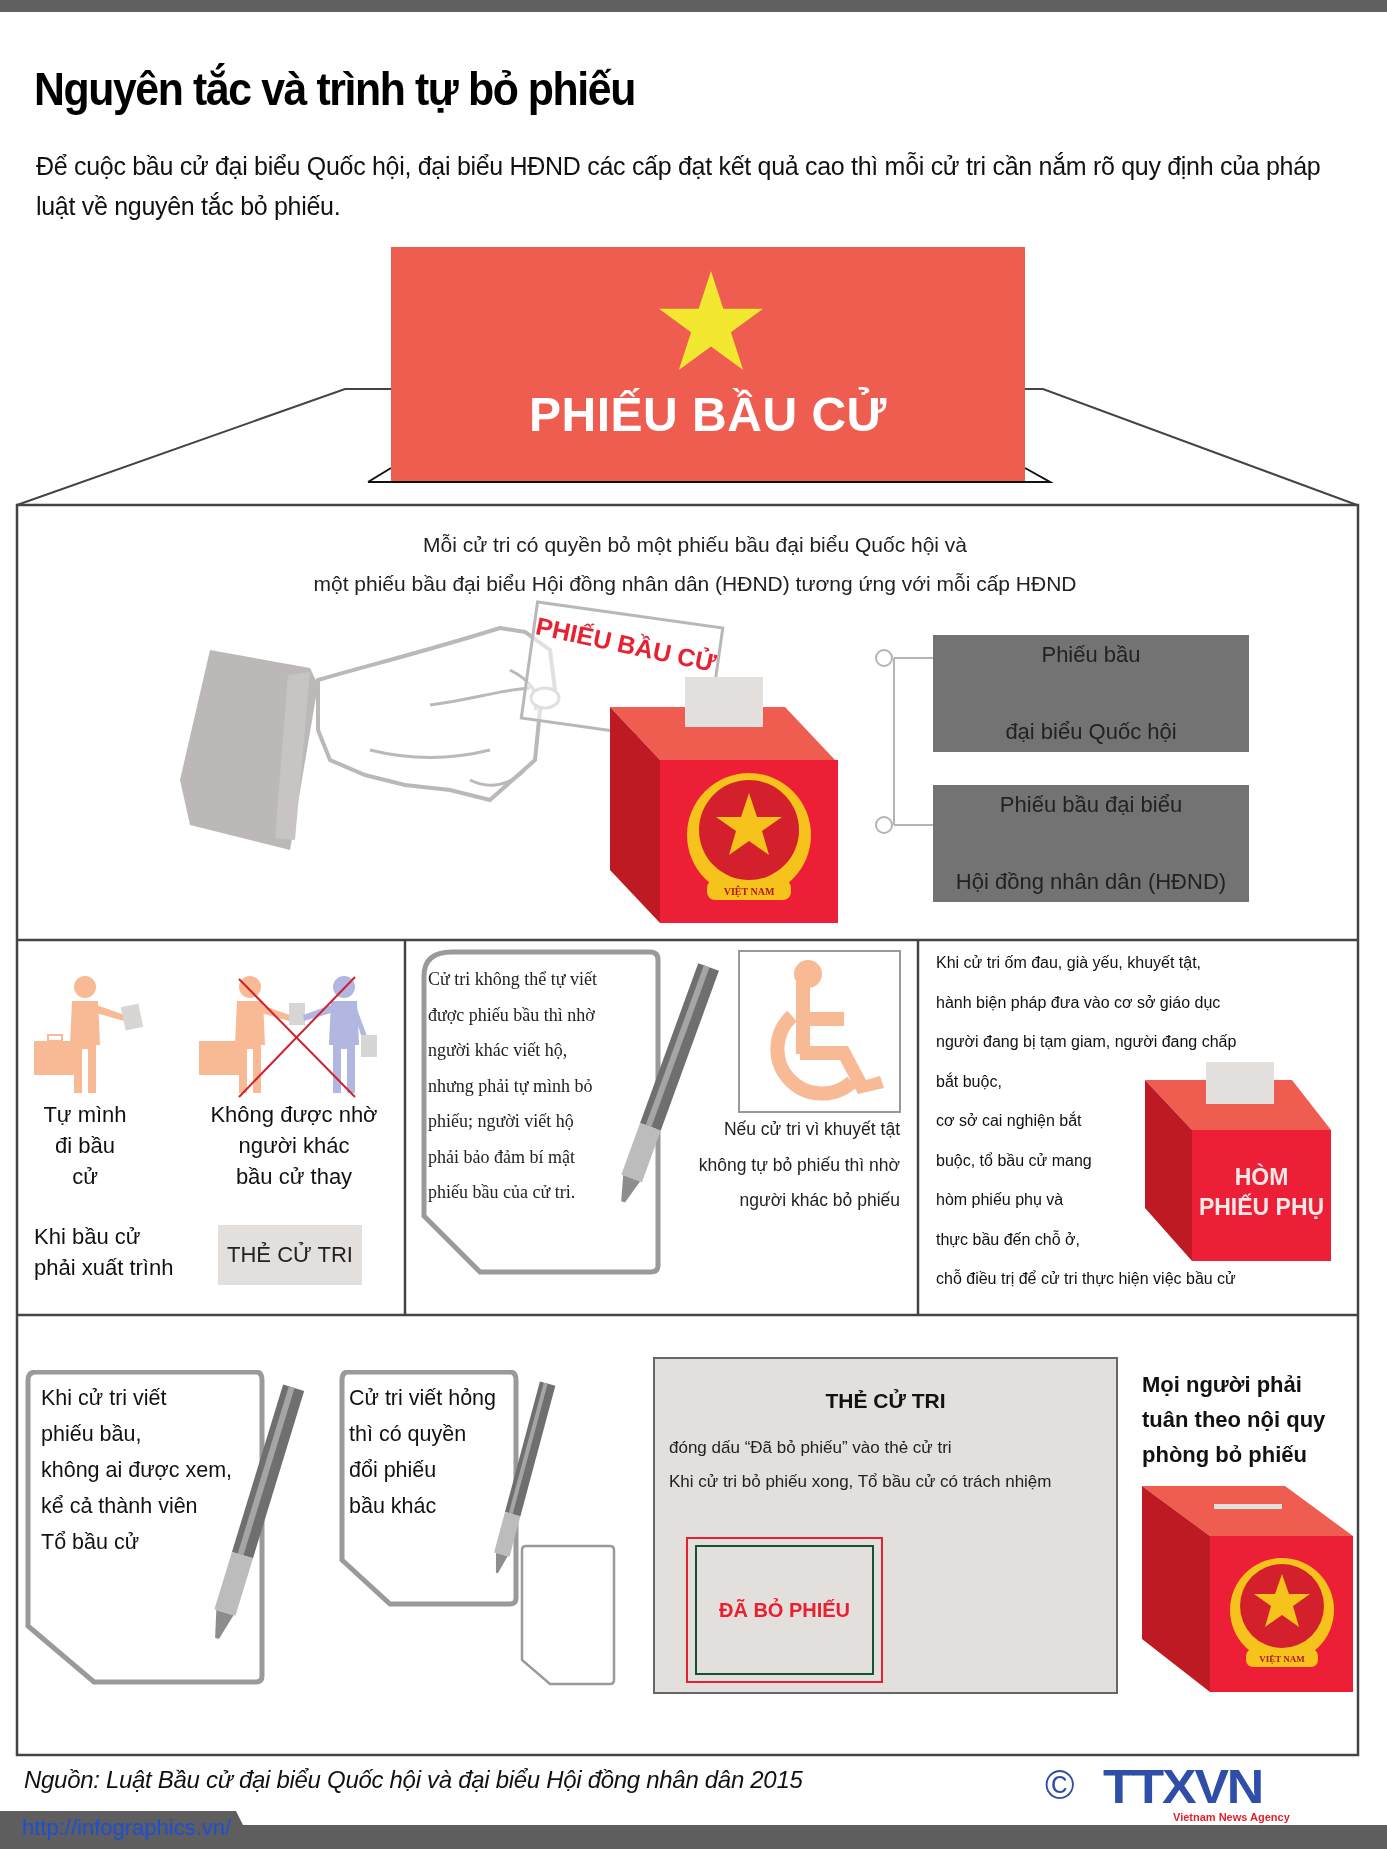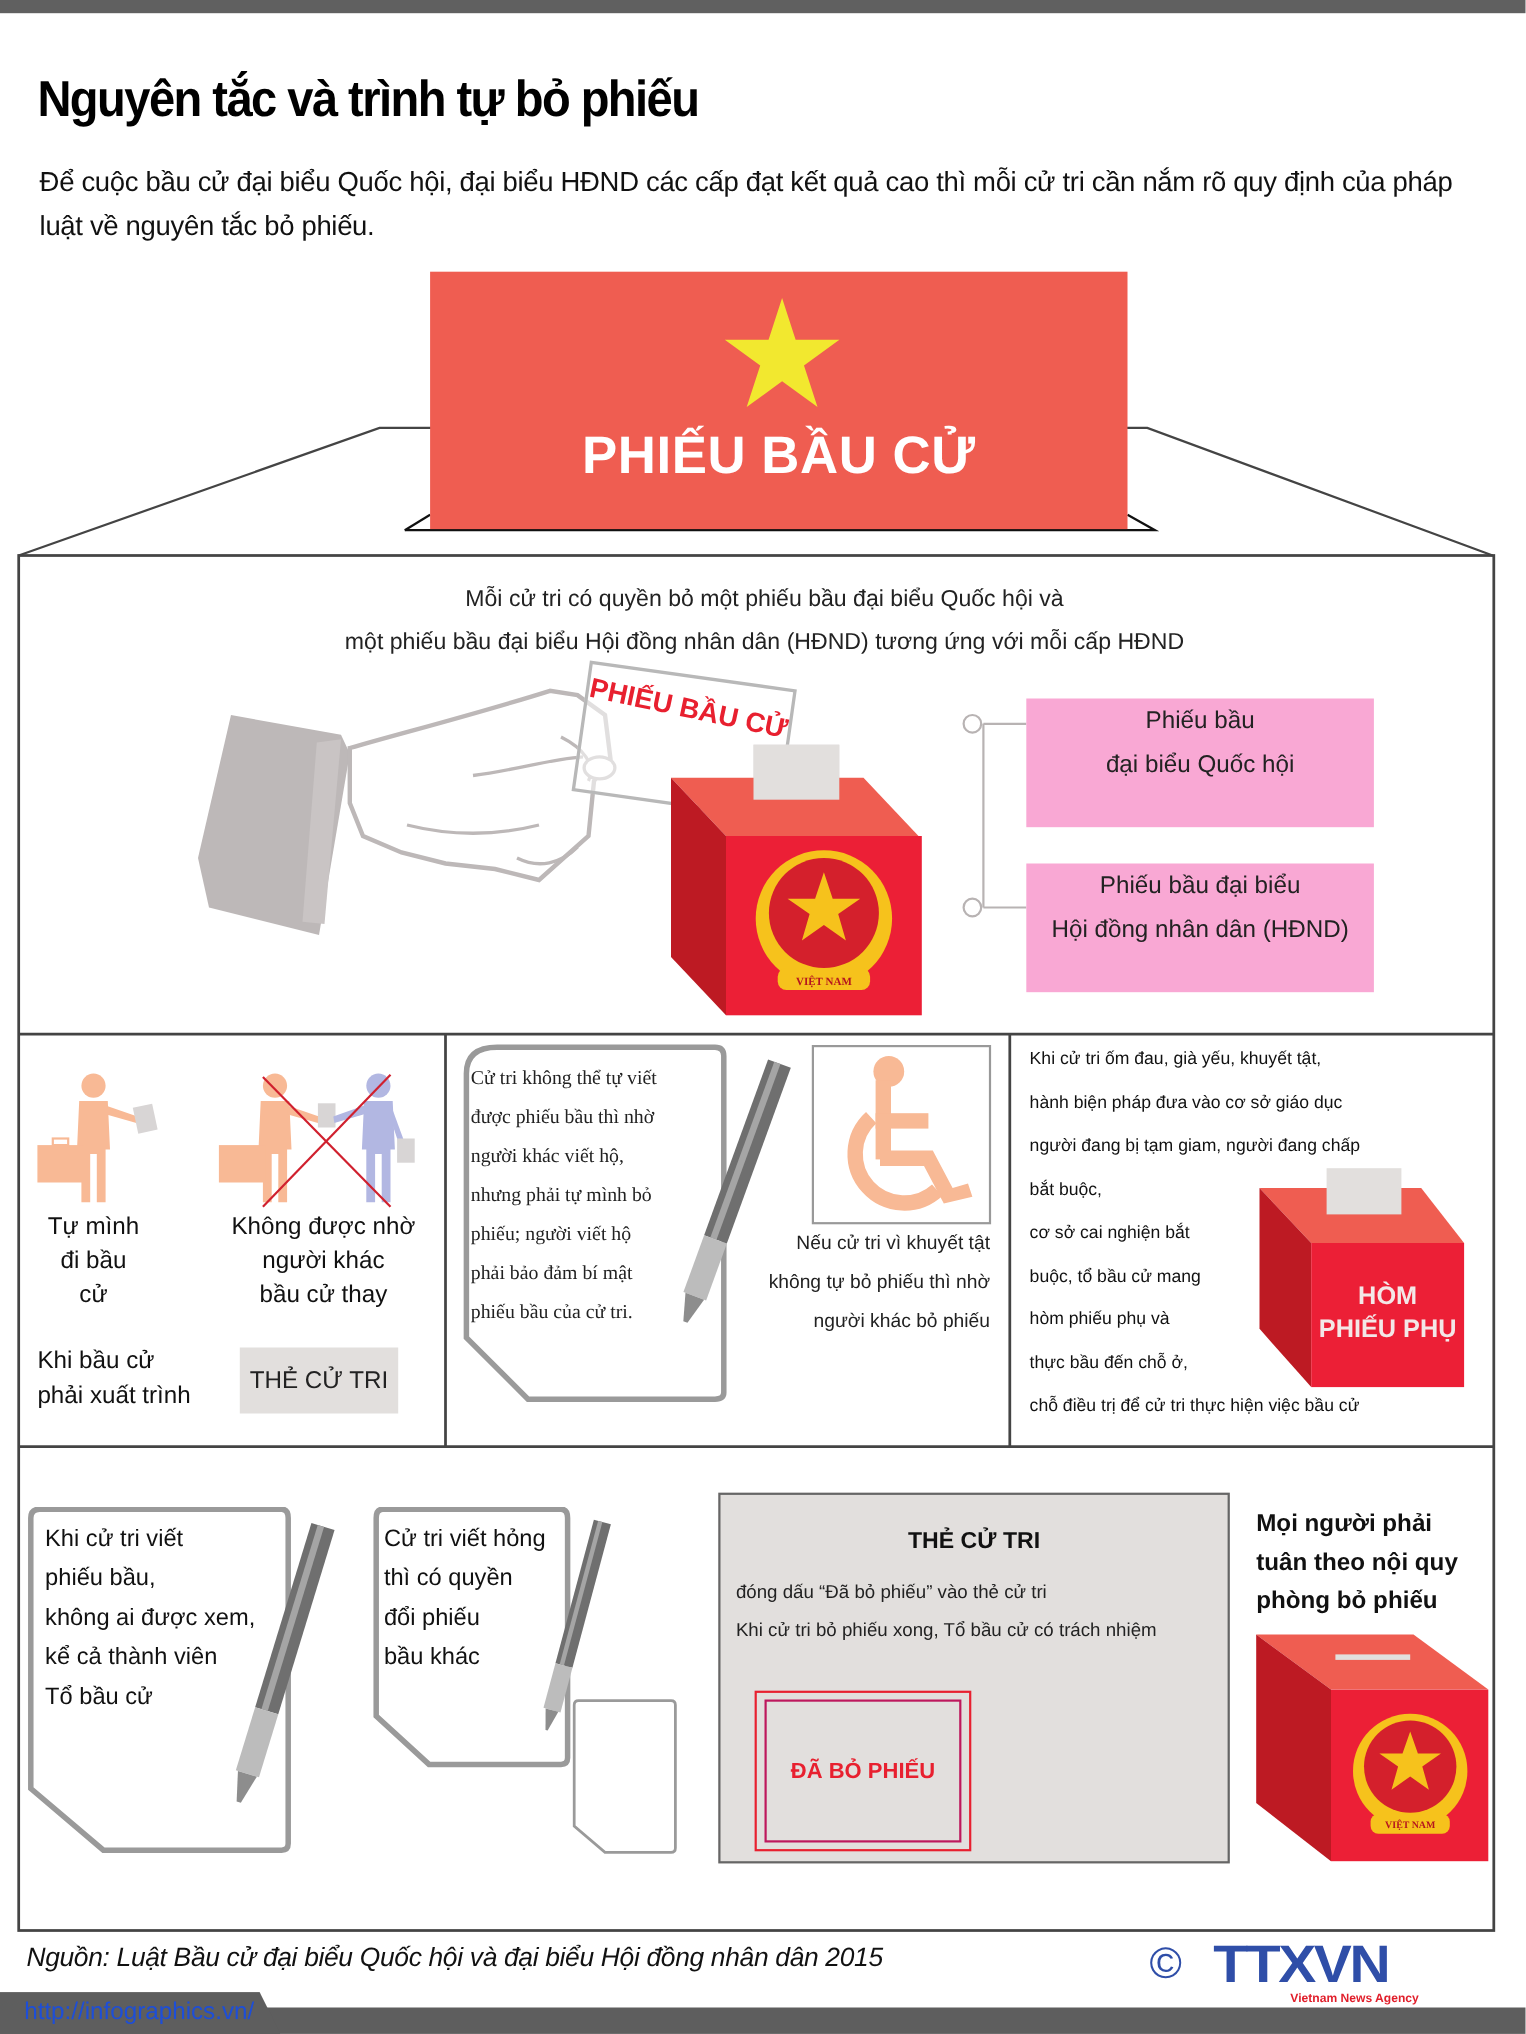--- a/index.html
+++ b/index.html
@@ -7,32 +7,32 @@
     body { position: relative; font-family: "Liberation Sans", "DejaVu Sans", sans-serif; color: #111; }
     .abs { position: absolute; }
     .topbar { left: 0; top: 0; width: 1387px; height: 12px; background: #606060; }
     .title { left: 34px; top: 62px; font-size: 46px; font-weight: bold; letter-spacing: -1.5px; color: #000; white-space: nowrap; transform: scaleX(0.93); transform-origin: left; }
     .intro { left: 36px; top: 146px; width: 1330px; font-size: 25px; line-height: 40px; color: #111; letter-spacing: -0.3px; }
     .frame-svg { left: 0; top: 0; }
     .ballot-flag { left: 391px; top: 247px; width: 634px; height: 234px; background: #ef5d51; }
     .ballot-flag .star { position: absolute; left: 266px; top: 24px; width: 108px; height: 100px; }
     .ballot-flag .flag-label { position: absolute; left: 0; right: 0; top: 140px; text-align: center; color: #fff; font-size: 48px; font-weight: bold; letter-spacing: 0.5px; }
     .center-text { left: 30px; width: 1330px; text-align: center; font-size: 21px; color: #222; }
-    .option-box { background: #f9a8d4; text-align: center; font-size: 22px; line-height: 40px; color: #222; display: flex; align-items: center; justify-content: flex-start; flex-direction: column; }
+    .option-box { background: #737373; text-align: center; font-size: 22px; line-height: 40px; color: #222; display: flex; align-items: center; justify-content: space-between; flex-direction: column; }
     .caption { font-size: 22px; line-height: 31px; color: #111; }
     .card-chip { background: #e2dfdd; display: flex; align-items: center; justify-content: center; font-size: 22px; color: #222; }
     .note { font-size: 18px; line-height: 35.5px; color: #222; }
     .side-note { font-size: 16px; line-height: 39.5px; color: #111; }
     .box-label { color: #f3e7e7; font-weight: bold; font-size: 23px; line-height: 30px; text-align: center; }
     .paper-text { font-size: 21.5px; line-height: 36px; color: #111; }
     .gray-card { left: 653px; top: 1357px; width: 465px; height: 337px; background: #e2dfdd; border: 2px solid #666; }
     .gray-card .gc-title { position: absolute; left: 0; right: 0; top: 30px; text-align: center; font-weight: bold; font-size: 21px; color: #111; }
     .gray-card .gc-body { position: absolute; left: 14px; right: 10px; top: 72px; font-size: 17px; line-height: 34px; color: #222; }
     .stamp-outer { position: absolute; left: 31px; top: 178px; width: 197px; height: 146px; border: 2px solid #e8202f; }
-    .stamp-inner { position: absolute; left: 7px; top: 6px; right: 7px; bottom: 6px; border: 2px solid #be185d; display: flex; align-items: center; justify-content: center; color: #e8202f; font-weight: bold; font-size: 20px; }
+    .stamp-inner { position: absolute; left: 7px; top: 6px; right: 7px; bottom: 6px; border: 2px solid #14532d; display: flex; align-items: center; justify-content: center; color: #e8202f; font-weight: bold; font-size: 20px; }
     .rules-text { left: 1142px; top: 1367px; width: 230px; font-size: 22px; font-weight: bold; line-height: 35px; color: #111; }
     .source { left: 24px; top: 1766px; font-size: 24px; font-style: italic; color: #111; letter-spacing: -0.3px; }
     .footer-bar { left: 0; top: 1825px; width: 1387px; height: 24px; background: #5e5e5e; }
     .url-tab { left: 0; top: 1811px; width: 255px; height: 38px; background: #5e5e5e; clip-path: polygon(0 0, 236px 0, 255px 38px, 0 38px); }
     .url-text { left: 22px; top: 1815px; font-size: 22px; color: #1d4ed8; }
     .logo { left: 1045px; top: 1763px; }
   </style>
 </head>
 <body>
 

